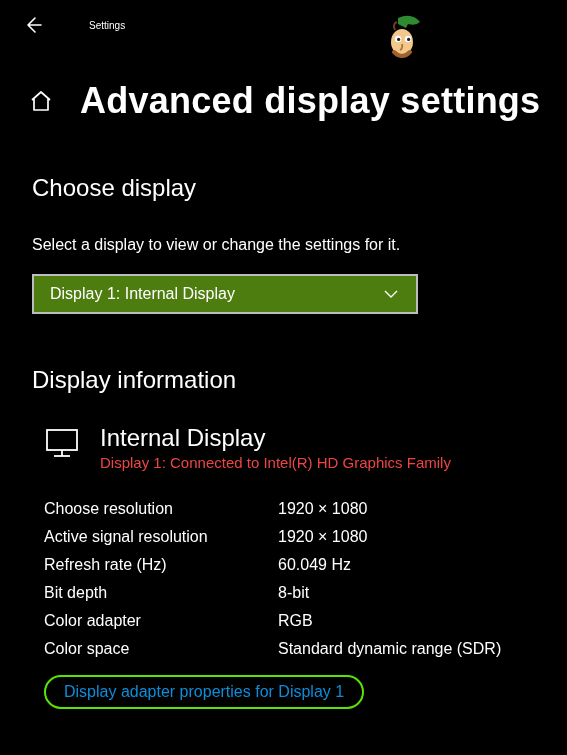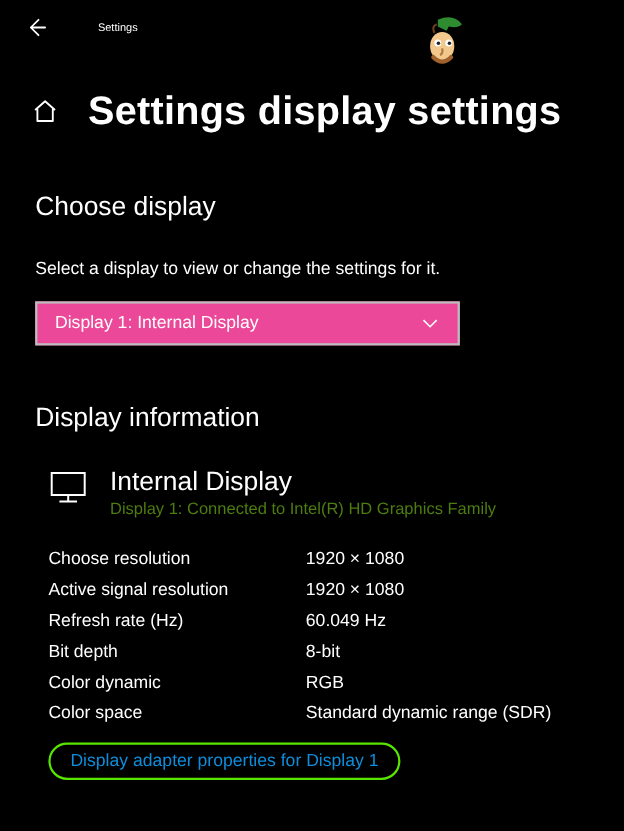--- a/index.html
+++ b/index.html
@@ -20,30 +20,30 @@
       pointer-events: none;
     }
     .page-header { display: flex; align-items: center; padding: 44px 0 0 28px; }
     .home-icon { width: 26px; height: 26px; display: flex; align-items: center; justify-content: center; cursor: pointer; }
     .page-title { margin-left: 26px; font-size: 36px; font-weight: 600; letter-spacing: .25px; }
     .section { padding-left: 32px; }
     .section-heading { font-size: 24px; font-weight: 500; margin-top: 52px; }
     .section-subtext { font-size: 16px; margin-top: 34px; color: #fff; }
     .dropdown {
       margin-top: 20px; width: 386px; height: 40px;
-      border: 2px solid #bdbdbd; background: #ec4899;
+      border: 2px solid #bdbdbd; background: #4d7c0f;
       display: flex; align-items: center; justify-content: space-between;
       padding: 17px 16px; cursor: pointer;
     }
     .dropdown-value { font-size: 16px; }
     .chevron { width: 18px; height: 18px; display: flex; align-items: center; justify-content: center; }
     .info-head-row { display: flex; align-items: flex-start; padding-left: 12px; margin-top: 30px; }
     .monitor-icon { width: 36px; height: 36px; margin-right: 20px; flex-shrink: 0; }
     .display-name { font-size: 24px; font-weight: 400; }
-    .display-sub { font-size: 15px; color: #4d7c0f; margin-top: 2px; }
+    .display-sub { font-size: 15px; color: #ef4444; margin-top: 2px; }
     .info-list { margin-top: 24px; padding-left: 12px; }
     .info-row { display: flex; padding: 5px 0; }
     .info-label { width: 234px; font-size: 16px; color: #fff; }
     .info-value { font-size: 16px; color: #fff; }
     .adapter-link {
       display: inline-block; font-size: 16px; color: #0d8ddb;
       margin-top: 12px; margin-left: 12px; padding: 6px 18px;
       border: 2px solid #58e600; border-radius: 18px;
       cursor: pointer;
       text-align: center;
@@ -74,21 +74,21 @@
     <path d="M16 38 Q24 46 32 38" stroke="#a0622d" stroke-width="4" fill="none" stroke-linecap="round"></path>
   </svg>
 </div>
 
 <div class="page-header">
   <div class="home-icon">
     <svg width="24" height="24" viewBox="0 0 24 24">
         <path d="M3 11 L12 3 L21 11 M5 10 V21 H19 V10" stroke="#fff" stroke-width="1.7" fill="none" stroke-linejoin="round"></path>
       </svg>
   </div>
-  <h1 class="page-title">Settings display settings</h1>
+  <h1 class="page-title">Advanced display settings</h1>
 </div>
 
 <div class="section">
   <h2 class="section-heading">Choose display</h2>
   <p class="section-subtext">Select a display to view or change the settings for it.</p>
   <div class="dropdown">
     <span class="dropdown-value">Display 1: Internal Display</span>
     <span class="chevron">
       <svg width="16" height="16" viewBox="0 0 16 16">
           <path d="M2 5 L8 11 L14 5" stroke="#fff" stroke-width="1.4" fill="none"></path>
@@ -125,21 +125,21 @@
       </div>
     <div class="info-row">
         <span class="info-label">Refresh rate (Hz)</span>
         <span class="info-value">60.049 Hz</span>
       </div>
     <div class="info-row">
         <span class="info-label">Bit depth</span>
         <span class="info-value">8-bit</span>
       </div>
     <div class="info-row">
-        <span class="info-label">Color dynamic</span>
+        <span class="info-label">Color adapter</span>
         <span class="info-value">RGB</span>
       </div>
     <div class="info-row">
         <span class="info-label">Color space</span>
         <span class="info-value">Standard dynamic range (SDR)</span>
       </div>
   </div>
 
   <a class="adapter-link">Display adapter properties for Display 1</a>
 </div>

